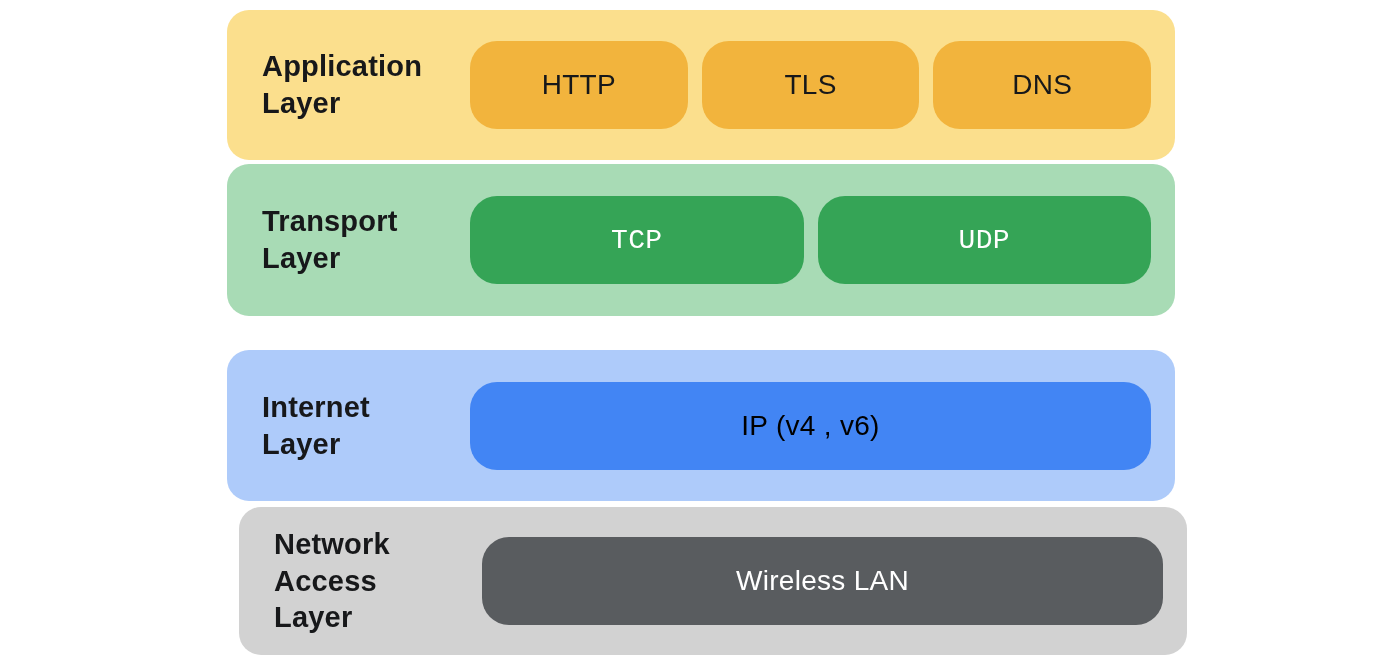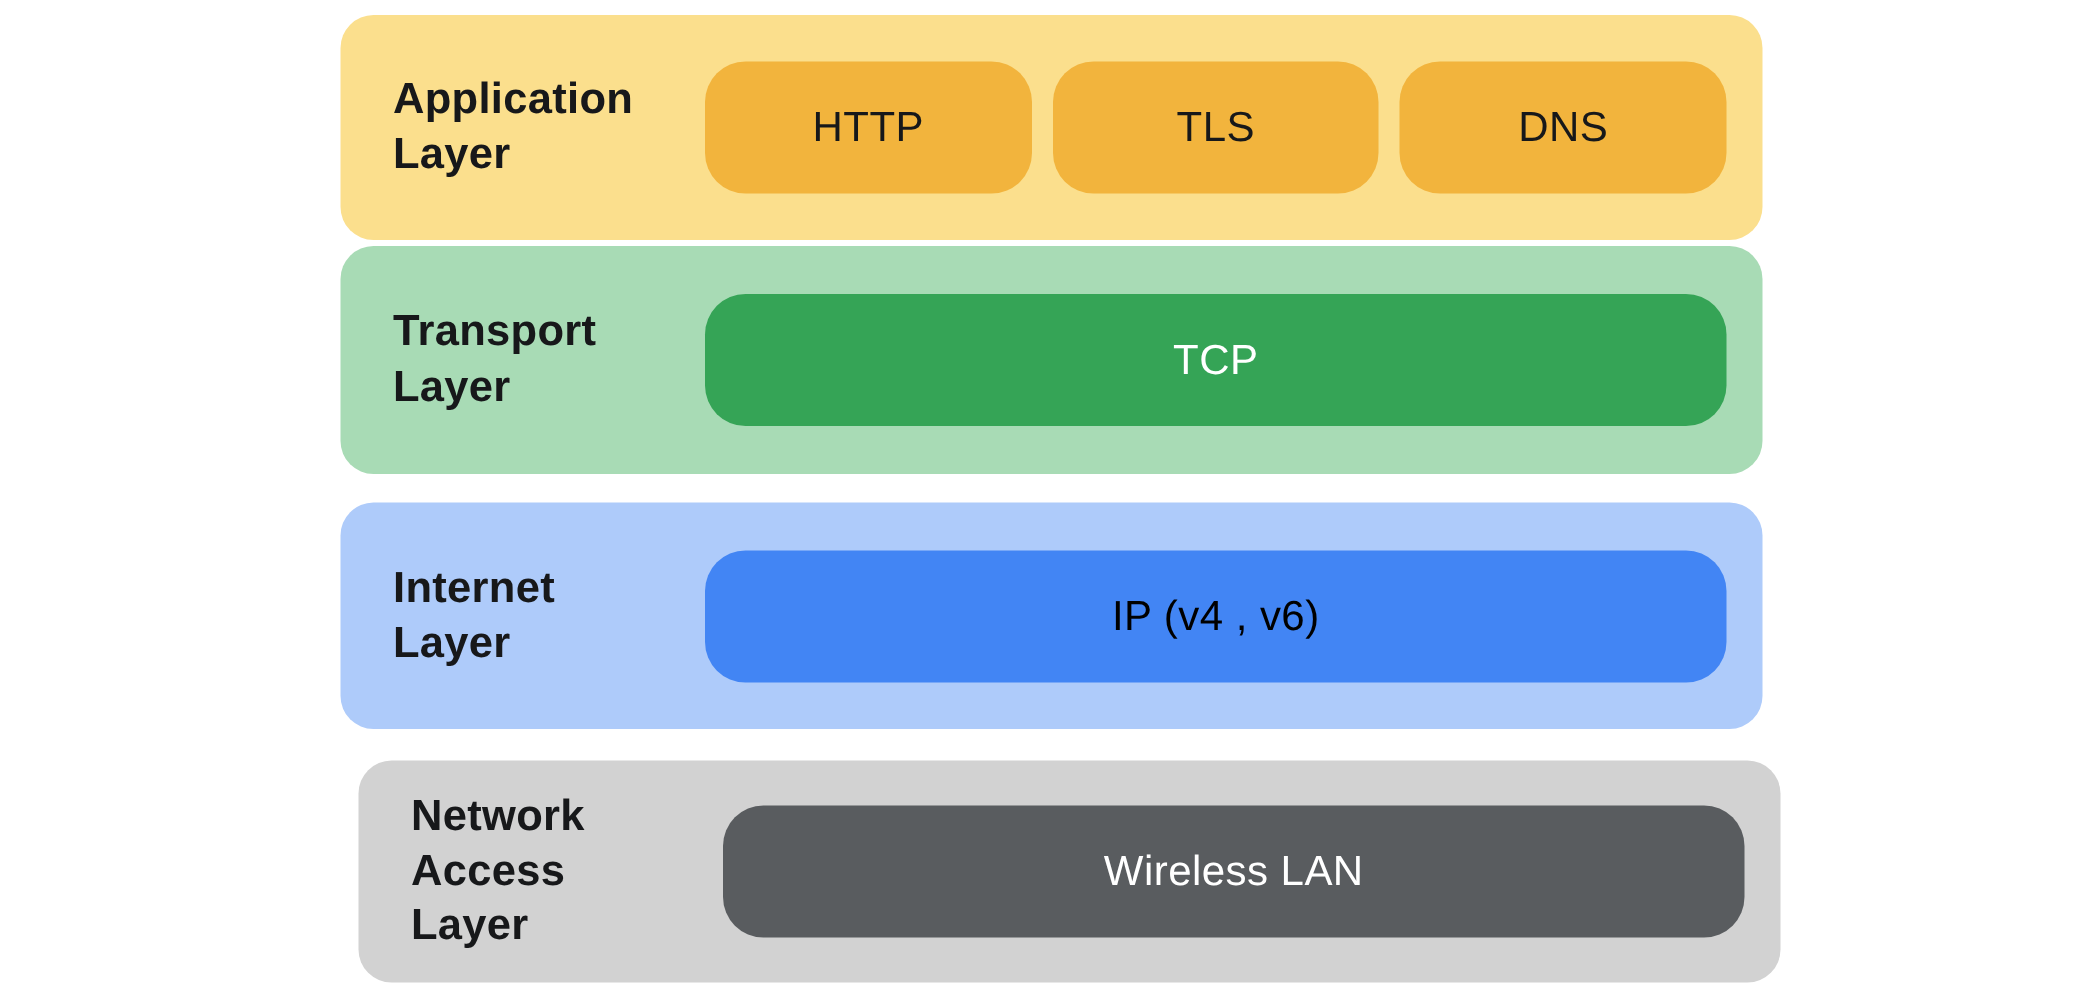--- a/index.html
+++ b/index.html
@@ -48,23 +48,23 @@
     align-items: center;
     justify-content: center;
     font-size: 28px;
     letter-spacing: 0.3px;
   }
   
   .layer-app { top: 10px; height: 150px; background: #FBDF8D; }
   .layer-app .chip { background: #F2B43D; color: #17181A; font-weight: 500; }
   
   .layer-transport { top: 164px; height: 152px; background: #A8DBB5; }
-  .layer-transport .chip { background: #35A456; color: #FFFFFF; }
+  .layer-transport .chip { background: #35A456; color: #FFFFFF; font-family: Liberation Mono, monospace; }
   
-  .layer-internet { top: 335px; height: 151px; background: #AECBFA; }
+  .layer-internet { top: 350px; height: 151px; background: #AECBFA; }
   .layer-internet .chip { background: #4285F4; color: #000000; }
   
   .layer-network { top: 507px; height: 148px; background: #D2D2D2; margin-left: 12px; }
   .layer-network .chip { background: #595C5F; color: #FFFFFF; }
 </style>
 </head>
 <body>
 
 <div class="canvas">
 
@@ -76,20 +76,21 @@
       <div class="chip">TLS</div>
       <div class="chip">DNS</div>
     </div>
   </section>
 
   <section class="layer layer-transport">
     <div class="layer-label">Transport
 Layer</div>
     <div class="chips">
       <div class="chip">TCP</div>
+      <div class="chip">UDP</div>
     </div>
   </section>
 
   <section class="layer layer-internet">
     <div class="layer-label">Internet
 Layer</div>
     <div class="chips">
       <div class="chip">IP (v4 , v6)</div>
     </div>
   </section>

